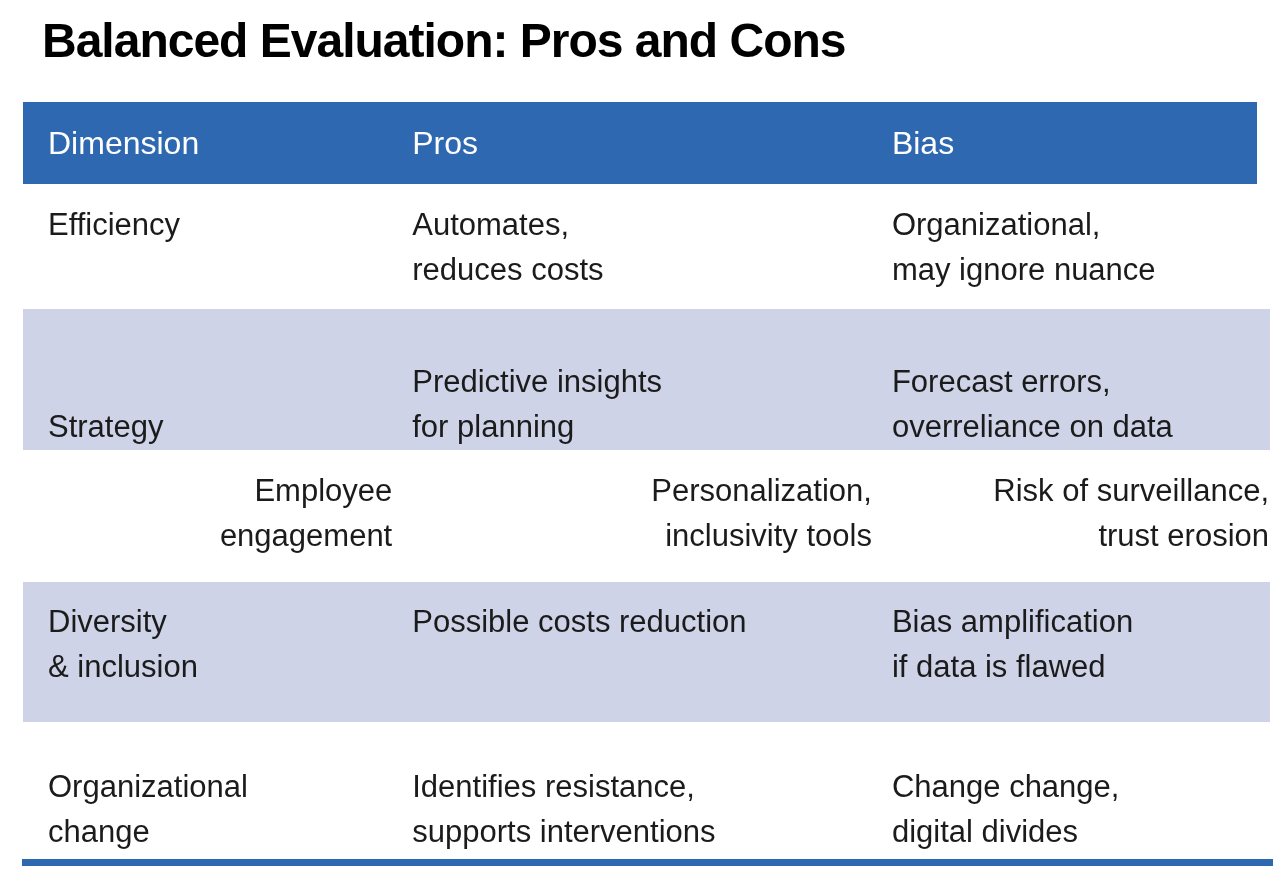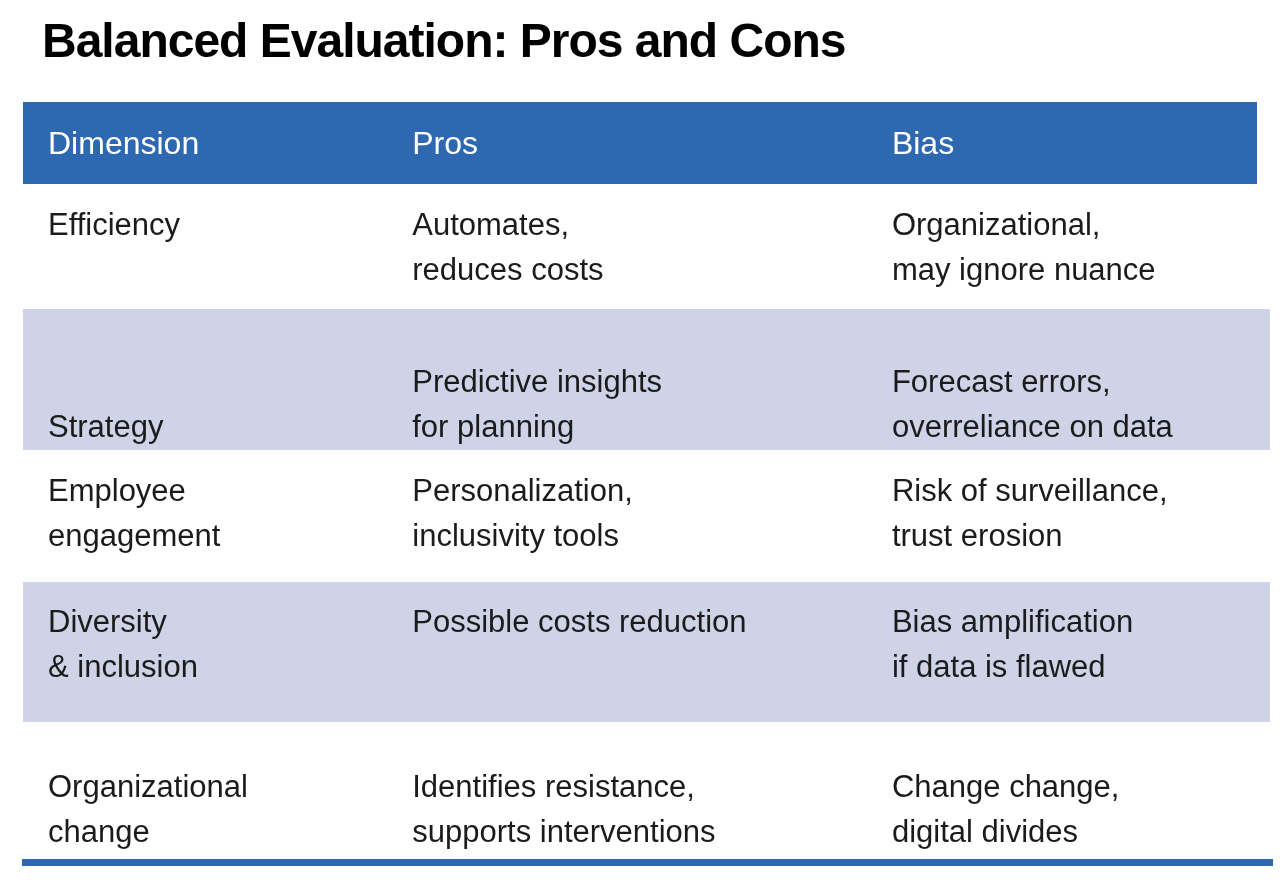--- a/index.html
+++ b/index.html
@@ -48,21 +48,21 @@
     font-weight: 400;
   }
   .trow {
     display: flex;
     width: 1247px;
     background: transparent;
   }
   .trow.shaded { background: var(--shaded-row-bg); }
   .trow:nth-of-type(2) { min-height: 123px; }
   .trow:nth-of-type(3) { min-height: 141px; align-items: flex-end; }
-  .trow:nth-of-type(4) { min-height: 130px; }
+  .trow:nth-of-type(4) { min-height: 130px; text-align: right; }
   .trow:nth-of-type(5) { min-height: 140px; }
   .trow:nth-of-type(6) { min-height: 132px; align-items: flex-end; }
   .cell {
     white-space: pre-line;
     font-size: 31px;
     line-height: 45px;
   }
   .c1 { width: 370px; padding-left: 24px; }
   .c2 { width: 480px; padding-left: 18px; }
   .c3 { width: 397px; padding-left: 18px; }

